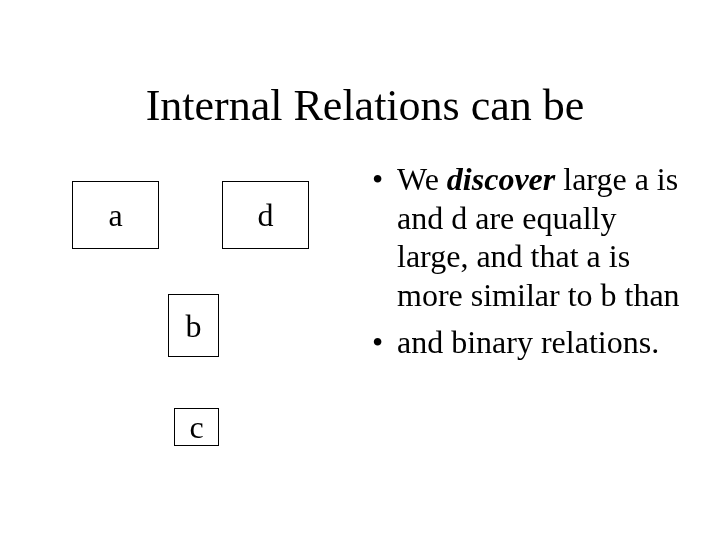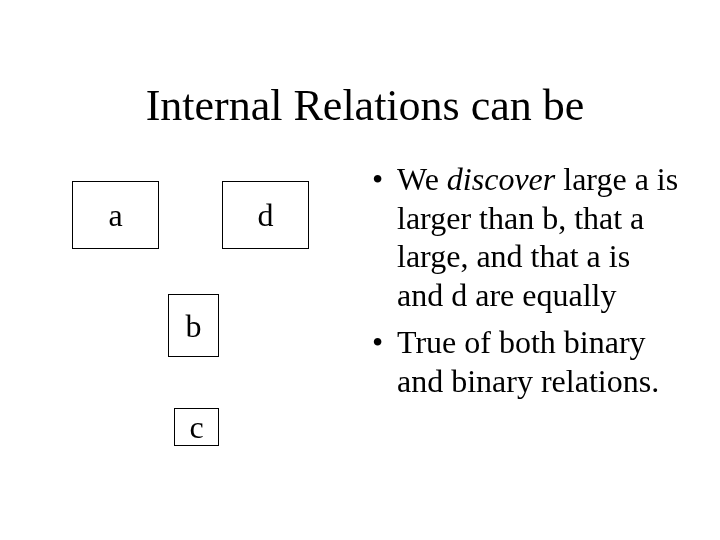--- a/index.html
+++ b/index.html
@@ -41,21 +41,21 @@
     position: absolute;
     left: 366px;
     top: 160px;
     width: 350px;
     font-size: 32px;
     line-height: 38.5px;
   }
   .para { position: relative; padding-left: 31px; }
   .para + .para { margin-top: 9px; }
   .bullet { position: absolute; left: 6px; top: 0; }
-  .it { font-style: italic; }
+  .it { font-style: italic; font-weight: bold; }
   .line { white-space: pre; }
 </style>
 </head>
 <body>
 
 <div class="slide">
 
   <div class="title">
     <div class="line">Internal Relations can be</div>
   </div>
@@ -71,26 +71,25 @@
   </div>
   <div class="shape box-c">
     <span>c</span>
   </div>
 
   <div class="bullets">
 
     <div class="para">
       <span class="bullet">•</span>
       <div class="line"><span>We </span><span class="it">discover</span><span> large a is</span></div>
-      <div class="line">larger than b, that a</div>
+      <div class="line">and d are equally</div>
       <div class="line">large, and that a is</div>
-      <div class="line">and d are equally</div>
+      <div class="line">more similar to b than</div>
     </div>
 
     <div class="para">
       <span class="bullet">•</span>
-      <div class="line">True of both binary</div>
       <div class="line">and binary relations.</div>
     </div>
 
   </div>
 
 </div>
 
 </body></html>

